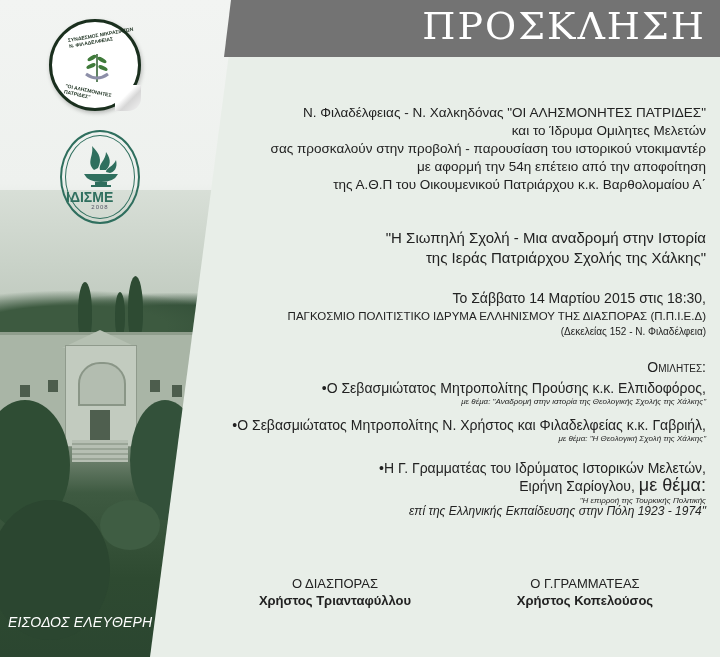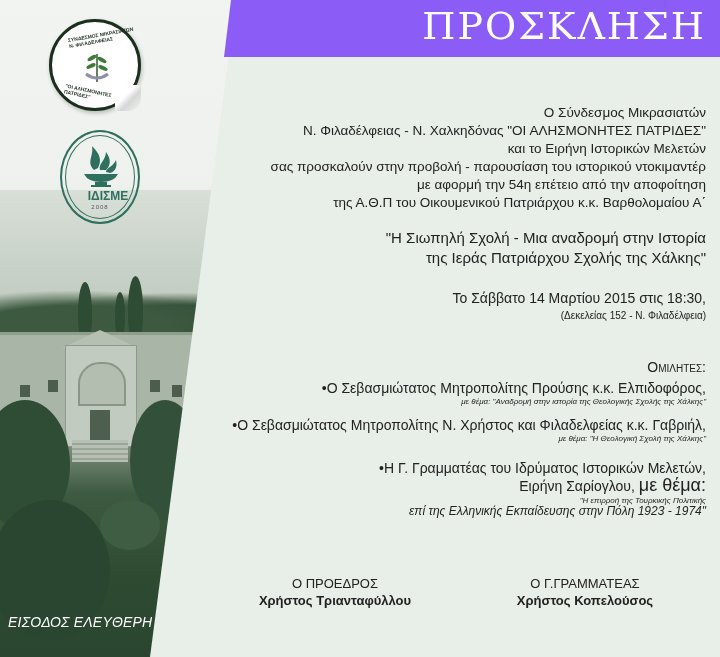--- a/index.html
+++ b/index.html
@@ -14,29 +14,29 @@
   .building { position:absolute; left:0; top:335px; width:200px; height:110px; background:#a9b5a6; }
   .roof { position:absolute; left:0; top:332px; width:200px; height:30px; background:#8f9d8c; }
   .facade { position:absolute; left:65px; top:345px; width:70px; height:100px; background:#c2cbbf; border:1px solid #8f9a8c; }
   .pediment { position:absolute; left:62px; top:330px; width:0; height:0; border-left:38px solid transparent; border-right:38px solid transparent; border-bottom:18px solid #b5c0b2; }
   .arch { position:absolute; left:78px; top:362px; width:44px; height:40px; border:2px solid #8a9687; border-radius:22px 22px 0 0; background:#b3bdb0; }
   .door { position:absolute; left:90px; top:410px; width:20px; height:30px; background:#4f5f4f; }
   .steps { position:absolute; left:72px; top:440px; width:56px; height:22px; background:repeating-linear-gradient(180deg,#b6bfb3 0,#b6bfb3 3px,#9aa597 3px,#9aa597 5px); }
   .win { position:absolute; width:10px; height:12px; background:#4d5d4d; }
   .foliage { position:absolute; border-radius:50%; background:#2f4d34; }
   .panel { position:absolute; left:0; top:0; width:720px; height:657px; background:#e8eee8; clip-path:polygon(236px 0, 720px 0, 720px 657px, 150px 657px); }
-  .header-bar { position:absolute; left:0; top:0; width:720px; height:57px; background:#8b5cf6; clip-path:polygon(231px 0, 720px 0, 720px 57px, 224px 57px); }
+  .header-bar { position:absolute; left:0; top:0; width:720px; height:57px; background:#737373; clip-path:polygon(231px 0, 720px 0, 720px 57px, 224px 57px); }
   .header-title { position:absolute; right:14px; top:4px; font-family:"DejaVu Serif", serif; font-size:38px; color:#fff; letter-spacing:2px; }
   .logo1 { position:absolute; left:49px; top:19px; width:92px; height:92px; border-radius:50%; background:#fff; border:3px solid #1a2f1e; box-sizing:border-box; box-shadow:1px 2px 4px rgba(0,0,0,0.25); }
   .logo1 .leaf { position:absolute; left:32px; top:26px; width:26px; height:34px; }
   .logo1 .curl { position:absolute; right:-3px; bottom:-3px; width:26px; height:26px; background:linear-gradient(135deg,#fff 40%,#d6d6d6 60%,#f4f4f4 100%); border-radius:0 0 50% 0; }
   .ring-text { position:absolute; font-size:5px; color:#1a2f1e; font-weight:bold; }
   .logo2 { position:absolute; left:60px; top:130px; width:80px; height:94px; border-radius:50%; border:2px solid #2f6f5e; box-sizing:border-box; }
   .logo2 .inner { position:absolute; left:3px; top:3px; right:3px; bottom:3px; border-radius:50%; border:1px solid #2f6f5e; }
-  .logo2 .name { position:absolute; left:16px; right:0; top:57px; text-align:center; font-size:12px; font-weight:bold; color:#2f6f5e; }
+  .logo2 .name { position:absolute; left:4px; right:0; top:57px; font-size:14px; font-weight:bold; color:#2f6f5e; }
   .logo2 .year { position:absolute; left:0; right:0; top:72px; text-align:center; font-size:6px; color:#556; letter-spacing:1px; }
   .right-text { position:absolute; right:14px; text-align:right; white-space:nowrap; }
   .t14 { font-size:13.5px; line-height:18px; }
   .cond { font-family:"Liberation Sans Narrow","Liberation Sans", sans-serif; }
   .free { position:absolute; left:8px; top:614px; font-size:14px; font-style:italic; color:#fff; letter-spacing:0.2px; }
   .sig { position:absolute; text-align:center; font-size:13px; line-height:17px; }
 </style>
 </head>
 <body>
 
@@ -91,35 +91,35 @@
     <path d="M26 30 C26 26 34 24 36 18 C38 26 34 30 30 31 Z" fill="#2f6f5e"></path>
     <path d="M4 32 L38 32 Q34 40 21 40 Q8 40 4 32 Z" fill="#2f6f5e"></path>
     <rect x="15" y="40" width="12" height="3" fill="#2f6f5e"></rect>
     <rect x="11" y="43" width="20" height="2" fill="#2f6f5e"></rect>
   </svg>
   <div class="name">ΙΔΙΣΜΕ</div>
   <div class="year">2008</div>
 </div>
 
 <div class="right-text t14 cond" style="top:104px;">
-  <div>Ο Σύνδεσμος Μικρασιατών</div>
   <div>Ν. Φιλαδέλφειας - Ν. Χαλκηδόνας  "ΟΙ ΑΛΗΣΜΟΝΗΤΕΣ ΠΑΤΡΙΔΕΣ"</div>
-  <div>και το Ειρήνη Ιστορικών Μελετών</div>
+  <div>και το Ίδρυμα Ομιλητες Μελετών</div>
   <div>σας προσκαλούν  στην προβολή - παρουσίαση του ιστορικού ντοκιμαντέρ</div>
   <div>με αφορμή την 54η επέτειο από την αποφοίτηση</div>
   <div>της Α.Θ.Π του Οικουμενικού Πατριάρχου κ.κ. Βαρθολομαίου Α΄</div>
 </div>
 
 <div class="right-text" style="top:228px;font-size:15px;line-height:20px;">
   <div>"Η Σιωπηλή Σχολή - Μια αναδρομή στην Ιστορία</div>
   <div>της Ιεράς Πατριάρχου Σχολής της Χάλκης"</div>
 </div>
 
 <div class="right-text" style="top:288px;">
   <div style="font-size:14px;line-height:20px;">Το Σάββατο 14 Μαρτίου 2015 στις 18:30,</div>
+  <div style="font-size:11.5px;line-height:16px;">ΠΑΓΚΟΣΜΙΟ ΠΟΛΙΤΙΣΤΙΚΟ ΙΔΡΥΜΑ ΕΛΛΗΝΙΣΜΟΥ ΤΗΣ ΔΙΑΣΠΟΡΑΣ (Π.Π.Ι.Ε.Δ)</div>
   <div style="font-size:10px;line-height:16px;">(Δεκελείας 152 - Ν. Φιλαδέλφεια)</div>
 </div>
 
 <div class="right-text" style="top:359px;font-size:14px;font-variant:small-caps;">Ομιλητες:</div>
 
 <div class="right-text" style="top:380px;">
   <div style="font-size:14px;line-height:17px;">•Ο Σεβασμιώτατος Μητροπολίτης Προύσης κ.κ. Ελπιδοφόρος,</div>
   <div style="font-size:8px;font-style:italic;line-height:10px;">με θέμα: "Αναδρομή στην ιστορία της Θεολογικής Σχολής της Χάλκης"</div>
 </div>
 
@@ -131,19 +131,19 @@
 <div class="right-text" style="top:460px;">
   <div style="font-size:14px;line-height:17px;">•Η Γ. Γραμματέας του Ιδρύματος Ιστορικών Μελετών,</div>
   <div style="font-size:14px;line-height:17px;"><span>Ειρήνη Σαρίογλου,</span> <span style="font-size:18px;">με θέμα:</span></div>
   <div style="font-size:8px;font-style:italic;line-height:11px;">"Η επιρροή της Τουρκικής Πολιτικής</div>
   <div style="font-size:12px;font-style:italic;line-height:11px;">επί της Ελληνικής Εκπαίδευσης στην Πόλη 1923 - 1974"</div>
 </div>
 
 <div class="free">ΕΙΣΟΔΟΣ ΕΛΕΥΘΕΡΗ</div>
 
 <div class="sig" style="left:255px;top:575px;width:160px;">
-  <div>Ο ΠΡΟΕΔΡΟΣ</div>
+  <div>Ο ΔΙΑΣΠΟΡΑΣ</div>
   <div style="font-weight:bold;">Χρήστος Τριανταφύλλου</div>
 </div>
 <div class="sig" style="left:510px;top:575px;width:150px;">
   <div>Ο Γ.ΓΡΑΜΜΑΤΕΑΣ</div>
   <div style="font-weight:bold;">Χρήστος Κοπελούσος</div>
 </div>
 
 </body></html>

